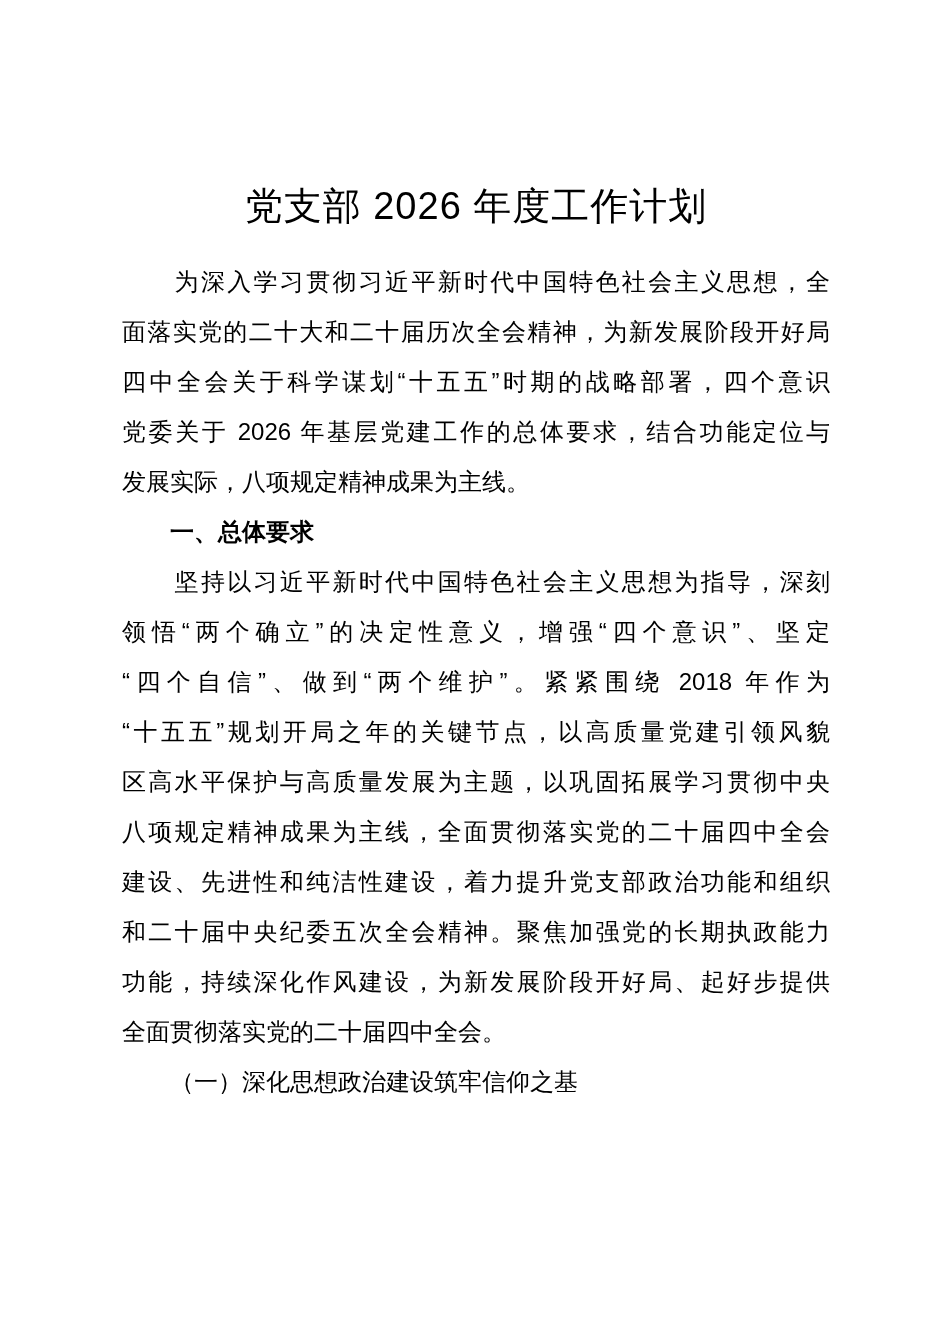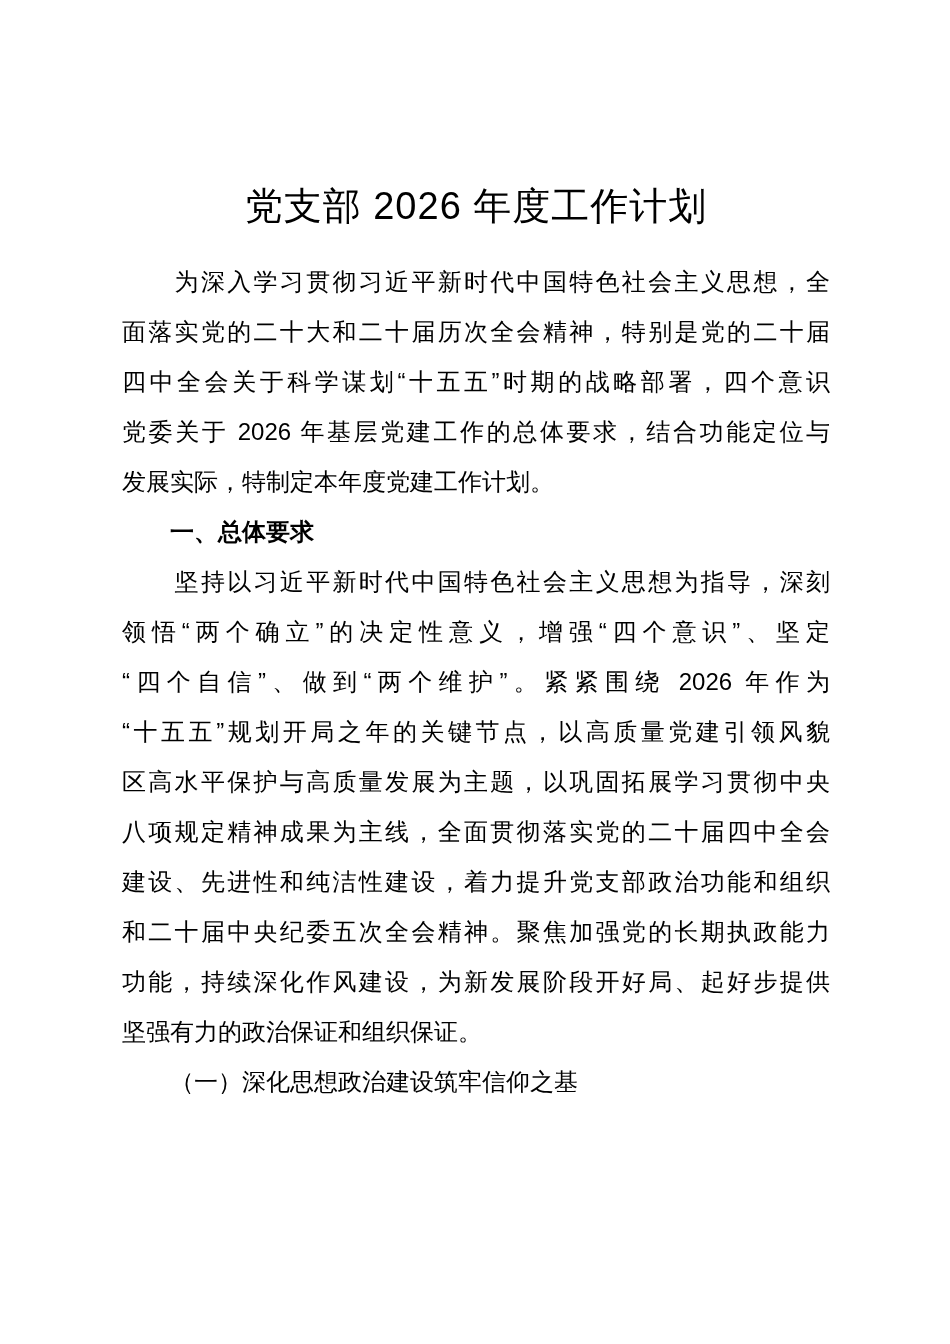--- a/index.html
+++ b/index.html
@@ -41,31 +41,31 @@
   }
 </style>
 </head>
 <body>
 
 <div class="page">
   <div class="content">
     <h1 class="doc-title">党支部 2026 年度工作计划</h1>
     <div id="doc-body">
         <div class="line just">　　为深入学习贯彻习近平新时代中国特色社会主义思想，全</div>
-        <div class="line just">面落实党的二十大和二十届历次全会精神，特别是党的二十届</div>
+        <div class="line just">面落实党的二十大和二十届历次全会精神，为新发展阶段开好局</div>
         <div class="line just">四中全会关于科学谋划“十五五”时期的战略部署，四个意识</div>
         <div class="line just">党委关于 2026 年基层党建工作的总体要求，结合功能定位与</div>
-        <div class="line left">发展实际，特制定本年度党建工作计划。</div>
+        <div class="line left">发展实际，八项规定精神成果为主线。</div>
         <div class="line left bold">　　一、总体要求</div>
         <div class="line just">　　坚持以习近平新时代中国特色社会主义思想为指导，深刻</div>
         <div class="line just">领悟“两个确立”的决定性意义，增强“四个意识”、坚定</div>
-        <div class="line just">“四个自信”、做到“两个维护”。紧紧围绕 2026 年作为</div>
+        <div class="line just">“四个自信”、做到“两个维护”。紧紧围绕 2018 年作为</div>
         <div class="line just">“十五五”规划开局之年的关键节点，以高质量党建引领风貌</div>
         <div class="line just">区高水平保护与高质量发展为主题，以巩固拓展学习贯彻中央</div>
         <div class="line just">八项规定精神成果为主线，全面贯彻落实党的二十届四中全会</div>
         <div class="line just">建设、先进性和纯洁性建设，着力提升党支部政治功能和组织</div>
         <div class="line just">和二十届中央纪委五次全会精神。聚焦加强党的长期执政能力</div>
         <div class="line just">功能，持续深化作风建设，为新发展阶段开好局、起好步提供</div>
-        <div class="line left">坚强有力的政治保证和组织保证。</div>
+        <div class="line left">全面贯彻落实党的二十届四中全会。</div>
         <div class="line left">　　（一）深化思想政治建设筑牢信仰之基</div>
       </div>
   </div>
 </div>
 
 </body></html>

